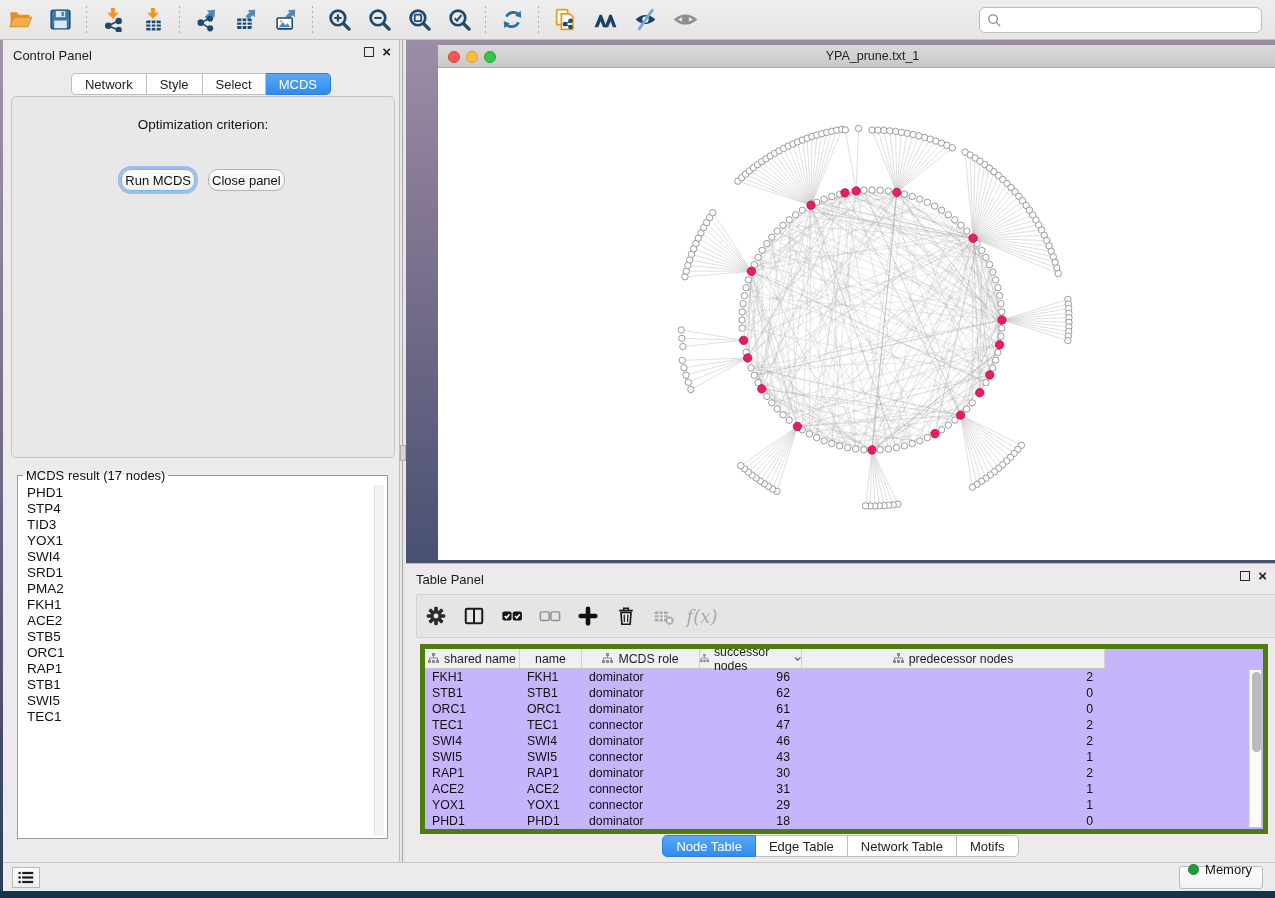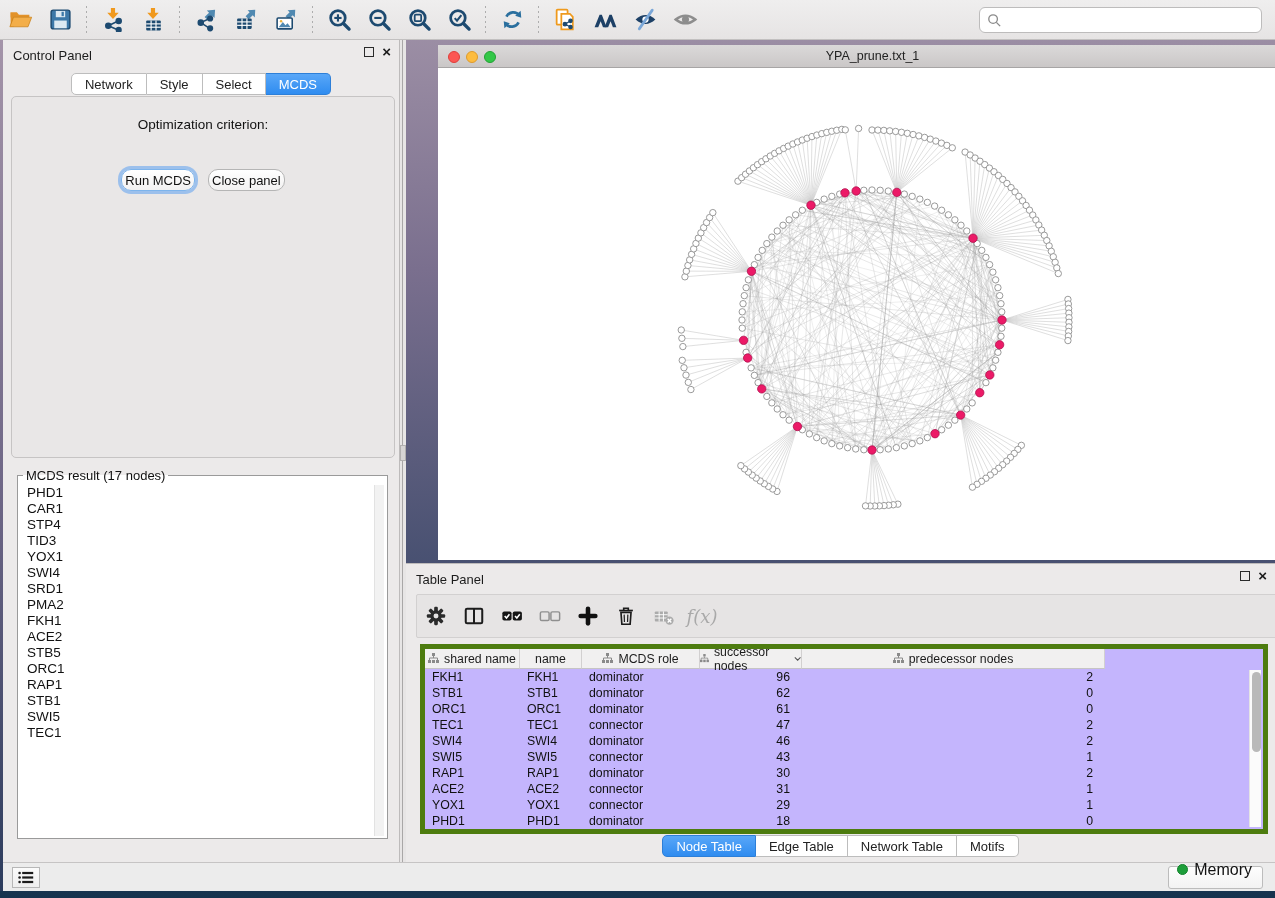--- a/index.html
+++ b/index.html
@@ -115,21 +115,21 @@
   .tp-tabs { position:absolute; left:0; top:271px; width:100%; display:flex; justify-content:center; }
 
   
   .status-bar { position:absolute; left:3px; top:862px; width:1272px; height:29px;
     background:#ececec; border-top:1px solid #c6c4c4; }
   .list-btn { position:absolute; left:9px; top:4px; width:28px; height:21px;
     background:linear-gradient(#fbfbfb,#efefef); border:1px solid #b7b7b7;
     display:flex; align-items:center; justify-content:center; }
   .memory-btn { position:absolute; right:12px; top:3px; height:23px; padding:0 10px 16px 8px;
     background:linear-gradient(#fdfdfd,#f3f3f3); border:1px solid #bcbcbc; border-radius:3px;
-    display:flex; align-items:center; gap:6px; font-size:16px; color:#111; }
+    display:flex; align-items:center; gap:6px; font-size:13px; color:#111; }
   .mem-dot { width:11px; height:11px; border-radius:50%; background:#1d9e3a; border:1px solid #12822b; }
 </style>
 </head>
 <body>
 
 <div id="app">
 
   <div class="toolbar">
     <div class="tbtn">
         <svg viewBox="0 0 24 24">
@@ -313,21 +313,20 @@
       <div class="opt-label">Optimization criterion:</div>
       <div class="btn-row">
         <button class="mac-btn focused">Run MCDS</button>
         <button class="mac-btn">Close panel</button>
       </div>
     </div>
     <fieldset class="result-group">
       <legend>MCDS result (17 nodes)</legend>
       <div class="result-list" id="resultList">
           <div class="result-item">PHD1</div>
-          <div class="result-item">CAR1</div>
           <div class="result-item">STP4</div>
           <div class="result-item">TID3</div>
           <div class="result-item">YOX1</div>
           <div class="result-item">SWI4</div>
           <div class="result-item">SRD1</div>
           <div class="result-item">PMA2</div>
           <div class="result-item">FKH1</div>
           <div class="result-item">ACE2</div>
           <div class="result-item">STB5</div>
           <div class="result-item">ORC1</div>

